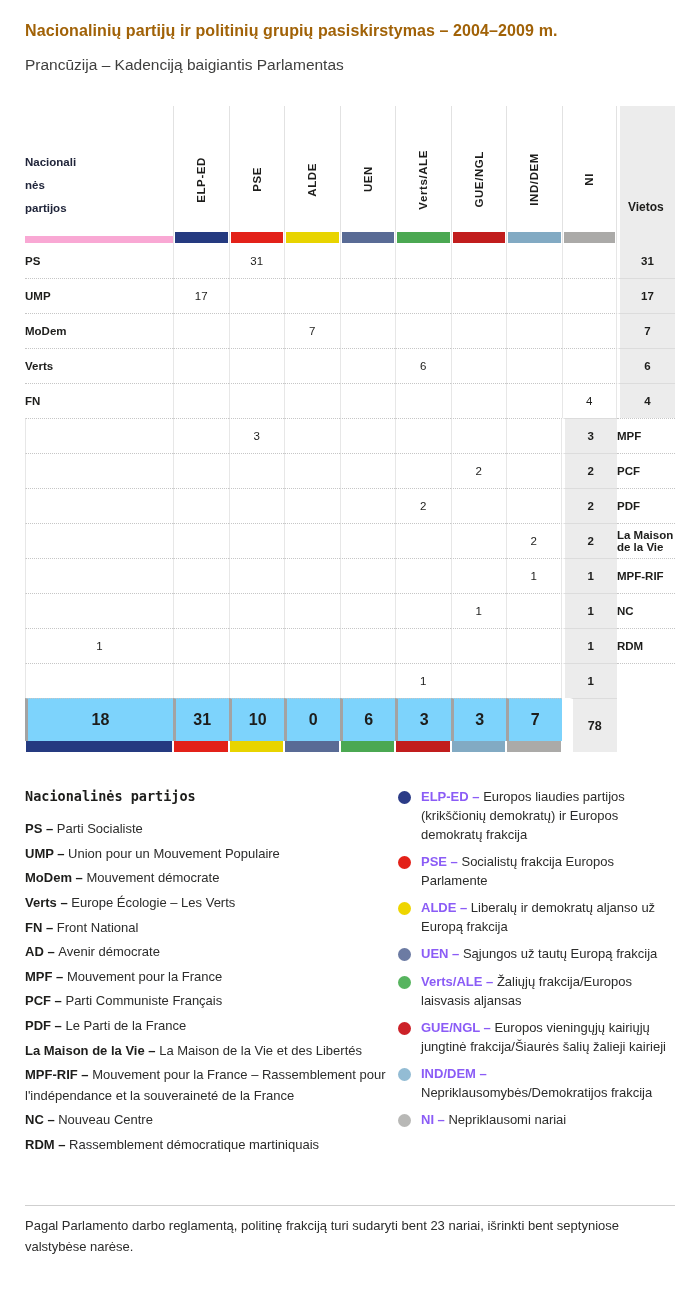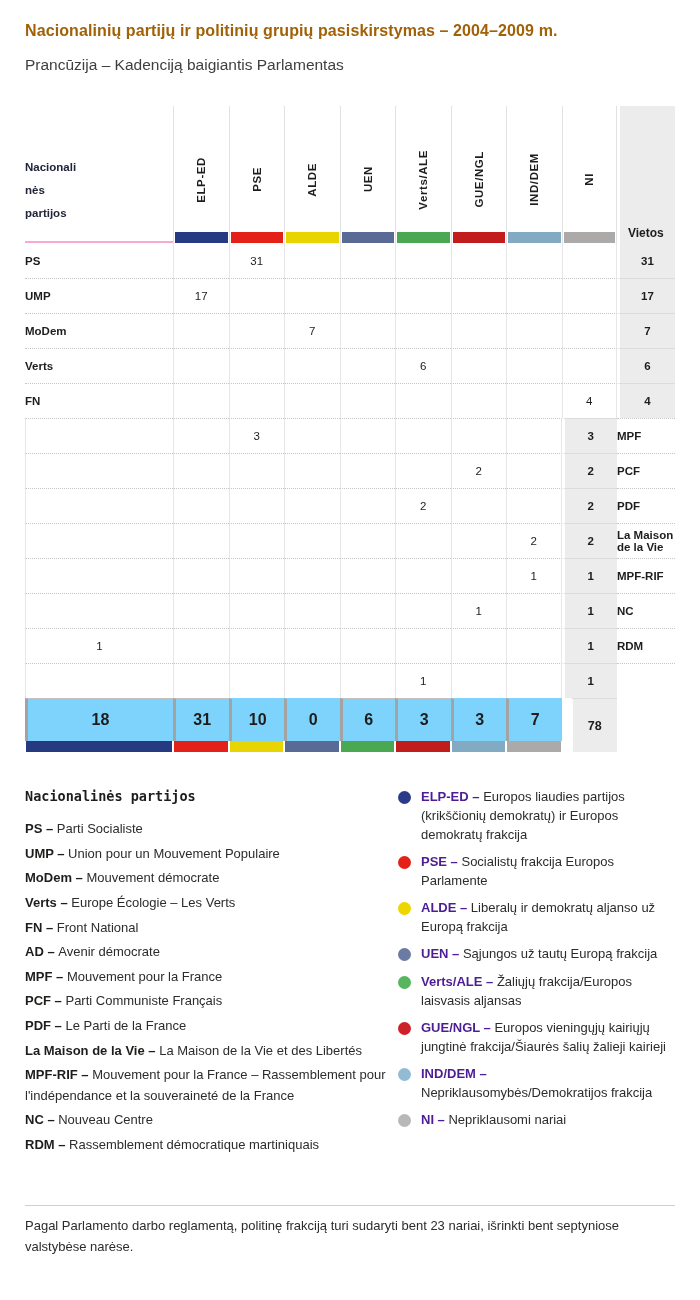--- a/index.html
+++ b/index.html
@@ -5,27 +5,27 @@
   html,body{margin:0;padding:0;background:#fff;}
   body{width:700px;height:1300px;font-family:"Liberation Sans",sans-serif;color:#1d1d1b;-webkit-font-smoothing:antialiased;}
   .page{padding:0 25px;box-sizing:border-box;width:700px;}
 
   
   .title{font-size:16px;font-weight:700;margin:22px 0 16px 0;color:#a16207;letter-spacing:.1px;}
   .subtitle{font-size:15.5px;font-weight:400;margin-top:12px;color:#3f3f3e;}
 
   
   .seat-grid{display:grid;grid-template-columns:148px repeat(8,55.5px) 58px;grid-template-rows:137px repeat(13,35px) 43px 11px;margin-top:32px;}
-  .hdr-label{display:flex;flex-direction:column;justify-content:flex-end;padding-bottom:16px;border-bottom:2px solid #f9a8d4;font-weight:700;font-size:11.5px;line-height:2.0;color:#20253a;}
+  .hdr-label{display:flex;flex-direction:column;justify-content:flex-end;padding-bottom:16px;border-bottom:7px solid #f9a8d4;font-weight:700;font-size:11.5px;line-height:2.0;color:#20253a;}
   .hdr-group{position:relative;display:flex;align-items:center;justify-content:center;border-left:1px solid #e2e2e2;}
   .hdr-group.last{border-right:1px solid #e2e2e2;}
   .hdr-group .rot{writing-mode:vertical-rl;transform:rotate(180deg);font-weight:700;font-size:11.5px;letter-spacing:.6px;color:#1d1d1b;padding-bottom:10px;}
   .hdr-bar{position:absolute;bottom:0;left:1px;right:1px;height:11px;}
   .hdr-seats{position:relative;background:#ececec;border-left:3px solid #fff;}
-  .hdr-seats .seats-word{position:absolute;bottom:3px;left:8px;font-weight:700;font-size:12px;}
+  .hdr-seats .seats-word{position:absolute;bottom:29px;left:8px;font-weight:700;font-size:12px;}
 
   .cell{display:flex;align-items:center;}
   .c-party{font-weight:700;font-size:11.5px;}
   .c-val{justify-content:center;font-size:11.5px;border-left:1px solid #e7e7e7;color:#1d1d1b;}
   .c-val.last{border-right:1px solid #e7e7e7;}
   .c-seat{justify-content:center;font-weight:700;font-size:11.5px;background:#ececec;border-left:3px solid #fff;}
   .r-sep{border-top:1px dotted #c6c6c6;}
   .r-sep-solid{border-top:1px solid #dcdcdc;}
 
   .c-total{justify-content:center;font-weight:700;font-size:16px;background:#7dd3fc;border-left:3px solid #a3a3a3;border-top:1px dotted #c6c6c6;}
@@ -37,21 +37,21 @@
   .legends{display:flex;margin-top:36px;}
   .legend-parties{width:365px;flex-shrink:0;}
   .legend-parties h3{font-family:"DejaVu Sans Mono",monospace;font-size:13.5px;font-weight:700;margin:0 0 15px 0;color:#1d1d1b;}
   .lp-item{font-size:13px;line-height:1.55;margin-bottom:4.5px;color:#2c2c2b;}
   .lp-item b{color:#1d1d1b;}
   .legend-groups{flex:1;padding-left:8px;}
   .legend-groups h3{font-size:12.5px;font-weight:700;margin:2px 0 17px 0;color:#1d1d1b;}
   .lg-item{display:flex;margin-bottom:8.5px;}
   .lg-dot{width:13px;height:13px;border-radius:50%;margin:3px 10px 0 0;flex-shrink:0;}
   .lg-text{font-size:13px;line-height:1.45;color:#2c2c2b;}
-  .lg-text b{color:#4c1d95;}
+  .lg-text b{color:#8b5cf6;}
 
   
   .hr{border:0;border-top:1px solid #cfcfcf;margin:0;}
   .hr1{margin-top:46px;}
   .note{font-size:13px;line-height:1.6;color:#2c2c2b;margin:10px 0 14px 0;}
 </style>
 </head>
 <body>
 
 <div class="page">

